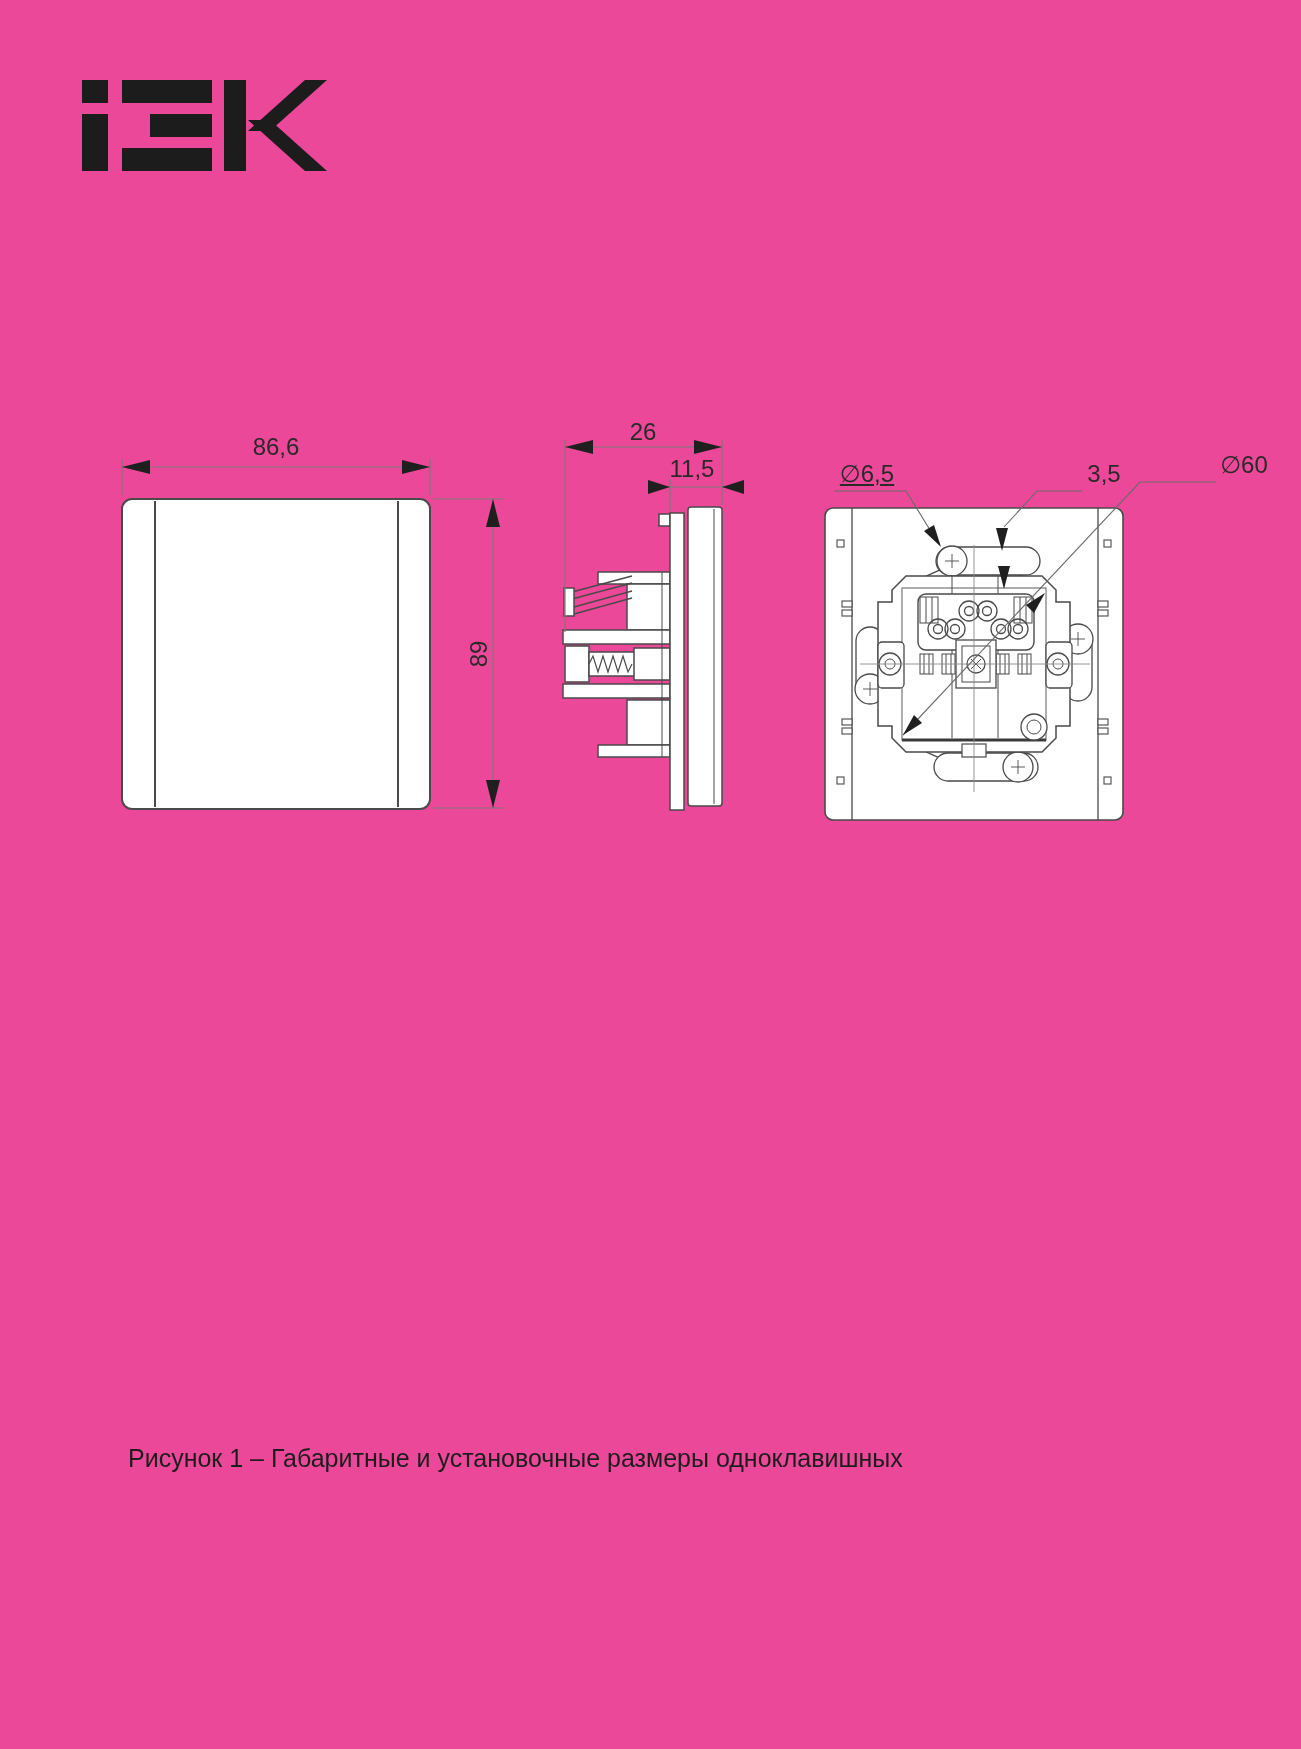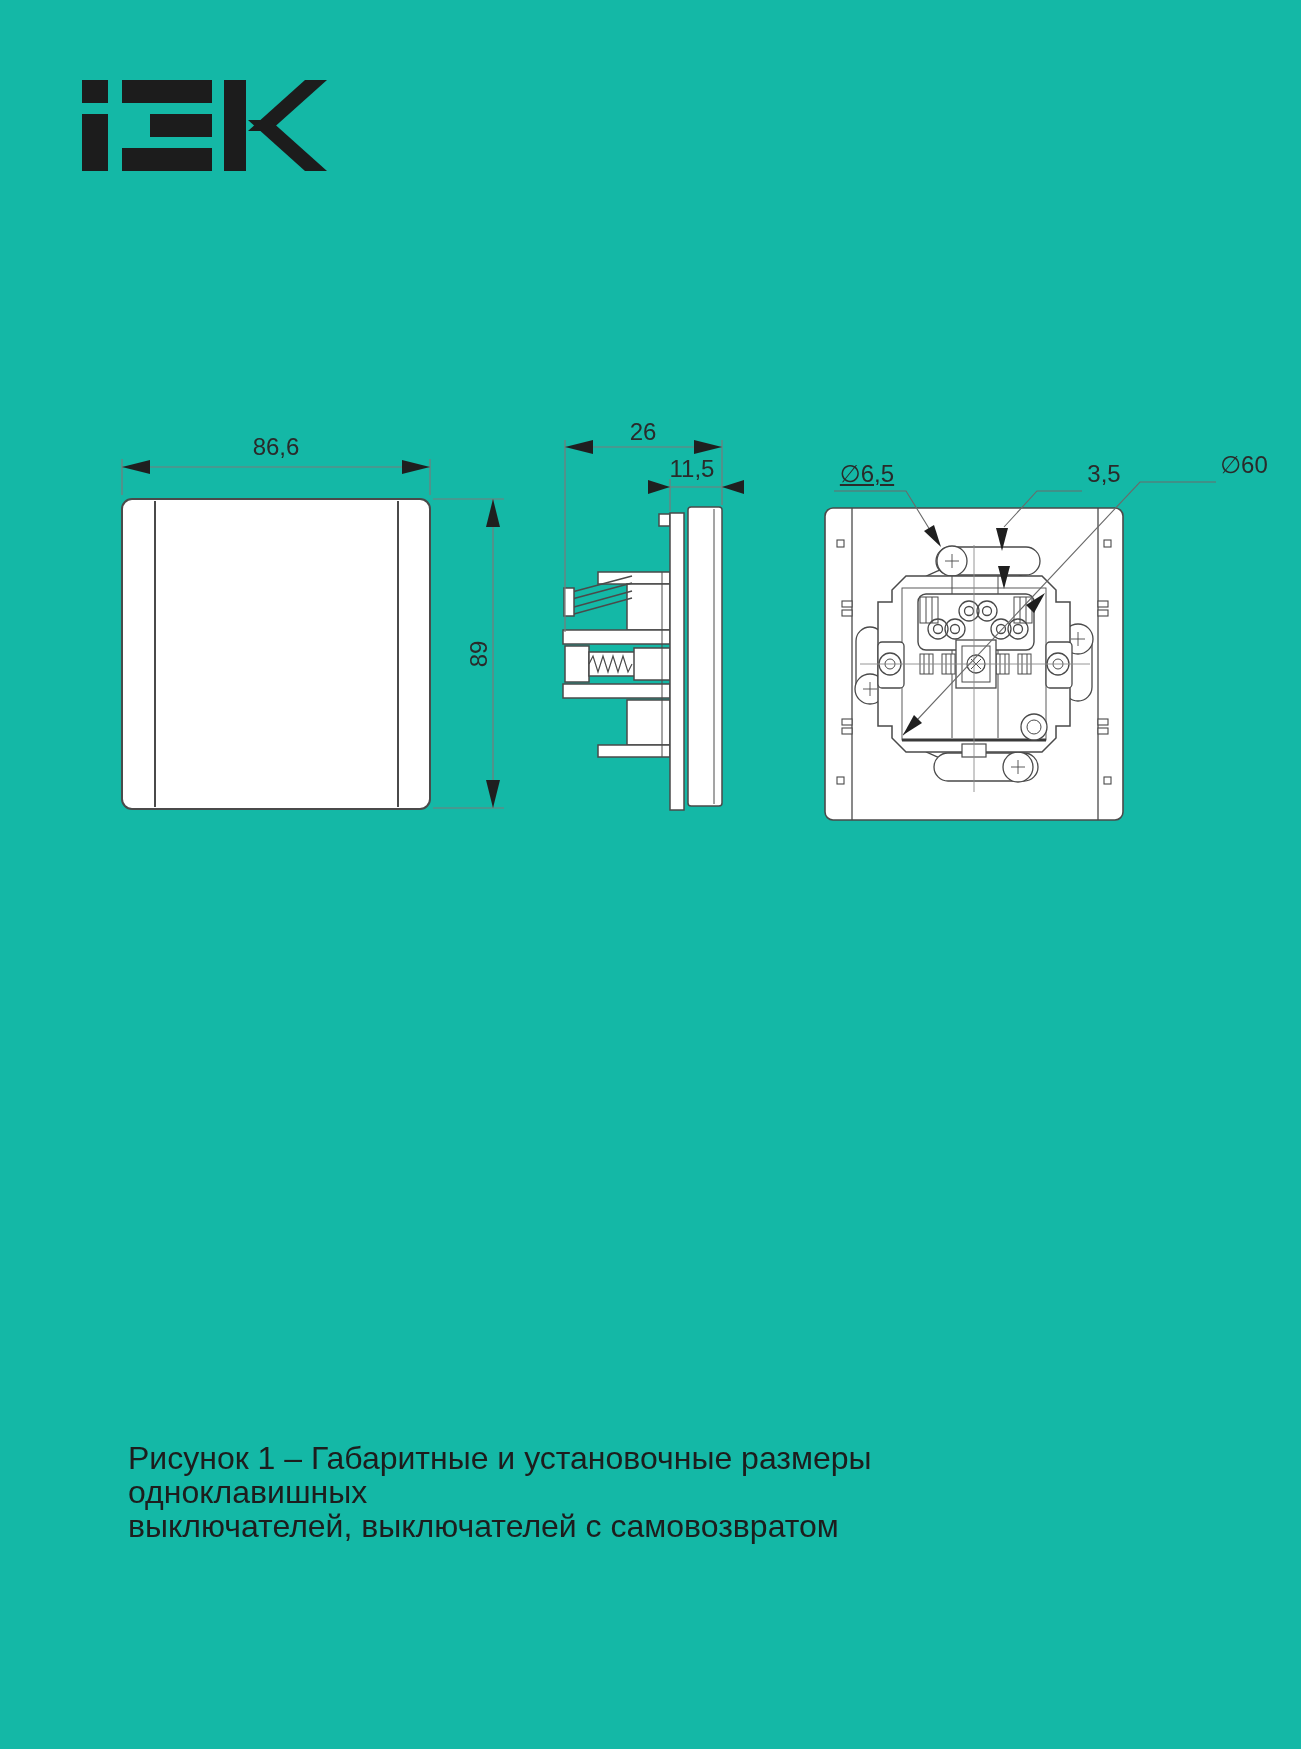--- a/index.html
+++ b/index.html
@@ -1,36 +1,36 @@
 <!DOCTYPE html>
 <html><head>
 <meta charset="utf-8">
 <style>
   html,body{margin:0;padding:0;background:#ffffff;}
   #canvas{
     position:relative;
     width:1301px;height:1749px;
-    background:#14b8a6;
+    background:#ec4899;
     font-family:"Liberation Sans", sans-serif;
     overflow:hidden;
   }
   #lineart{position:absolute;left:0;top:0;}
   .dim{
     position:absolute;
     font-size:24px;
     color:#2a2a2a;
     text-align:center;
     white-space:nowrap;
     line-height:1;
   }
   .dim.rot{transform:rotate(-90deg);transform-origin:center center;}
   .caption{
     position:absolute;
     left:128px;top:1441px;width:860px;
-    font-size:32px;line-height:34px;color:#1d1d1d;
+    font-size:25px;line-height:34px;color:#1d1d1d;
     margin:0;
   }
   .sr-only{
     position:absolute;width:1px;height:1px;overflow:hidden;
     clip:rect(0 0 0 0);white-space:nowrap;
   }
 </style>
 </head>
 <body>
 
@@ -256,16 +256,15 @@
   <span class="dim" style="left:230px;top:435px;width:92px;">86,6</span>
   <span class="dim rot" style="left:455px;top:642px;width:48px;">89</span>
   <span class="dim" style="left:620px;top:420px;width:46px;">26</span>
   <span class="dim" style="left:666px;top:457px;width:52px;">11,5</span>
   <span class="dim" style="left:830px;top:462px;width:74px;text-decoration:underline;">∅6,5</span>
   <span class="dim" style="left:1033px;top:462px;width:48px;margin-left:47px;">3,5</span>
   <span class="dim" style="left:1213px;top:453px;width:62px;">∅60</span>
 
   <p class="caption">
     <span>Рисунок 1 – Габаритные и установочные размеры одноклавишных</span><br>
-    <span>выключателей, выключателей с самовозвратом</span>
   </p>
 
 </div>
 
 </body></html>

